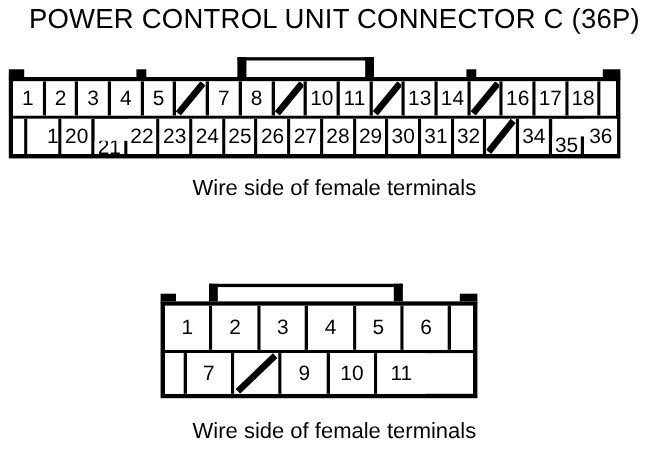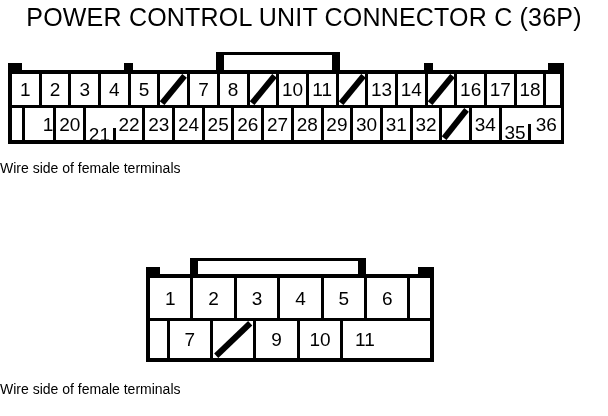--- a/index.html
+++ b/index.html
@@ -21,22 +21,22 @@
     letter-spacing:0.2px;
     white-space:nowrap;
     color:#000;
   }
   #title-1{top:3px;}
   #title-2{top:213px;font-size:20.5px;}
 
   .caption{
     position:absolute;
     width:100%;
-    text-align:left;
-    font-size:14px;
+    text-align:center;
+    font-size:20px;
     color:#000;
     white-space:nowrap;
   }
   #caption-1{top:160px;}
   #caption-2{top:381px;}
 
   
   .connector{position:absolute;}
 
   .latch-bar{

